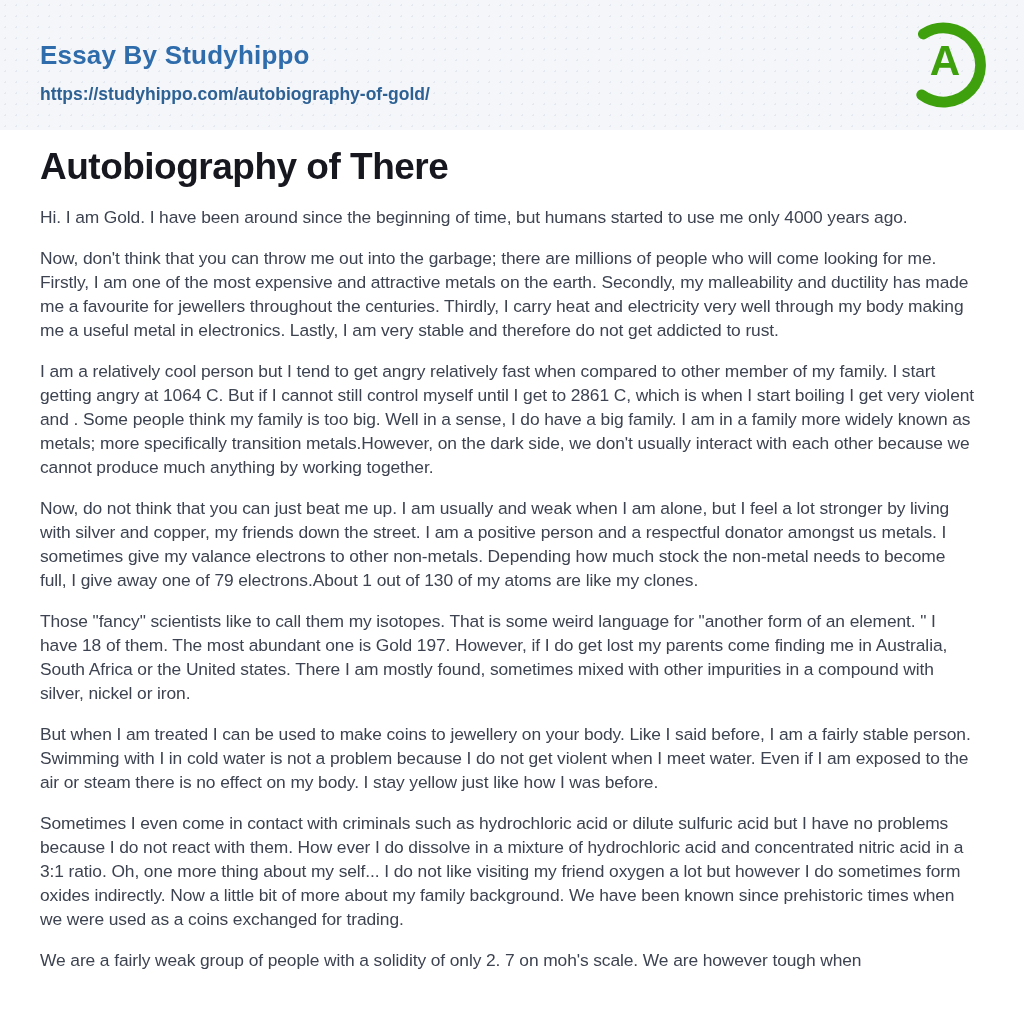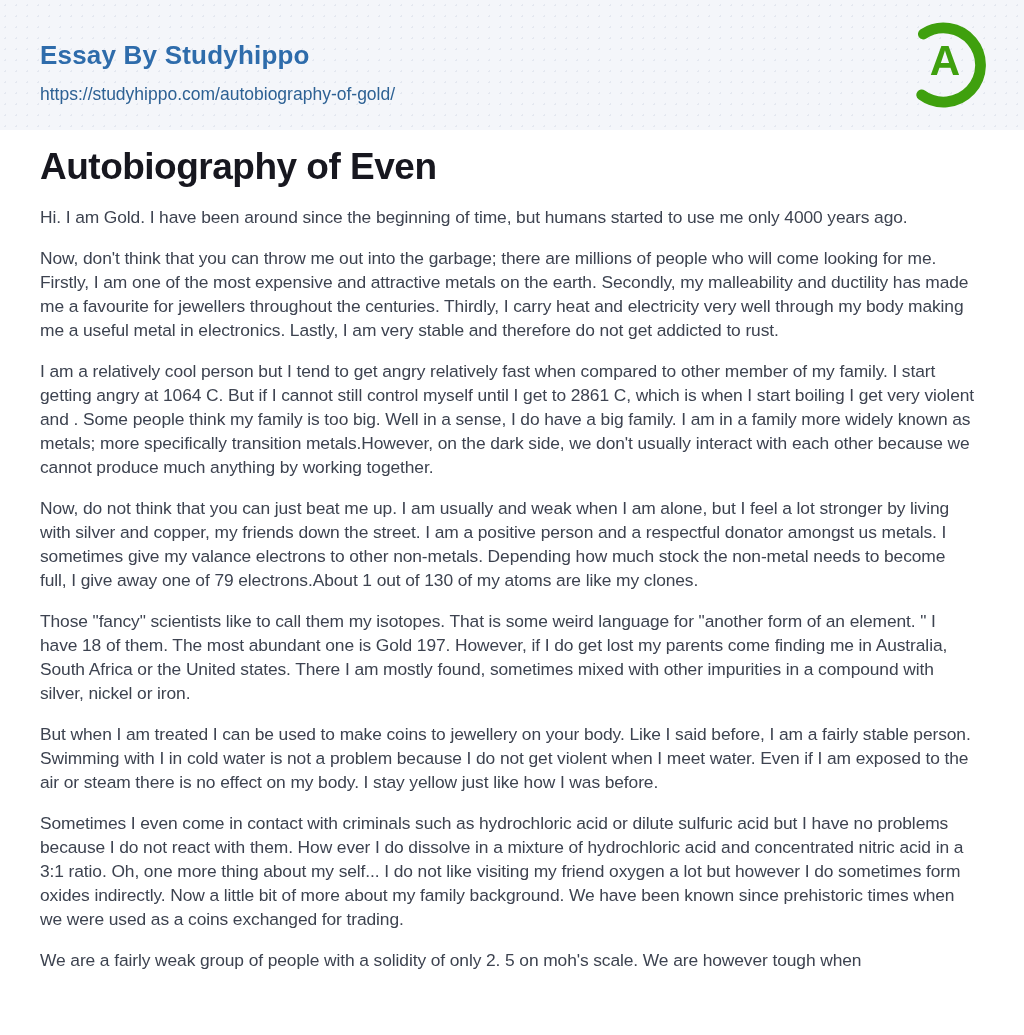--- a/index.html
+++ b/index.html
@@ -31,21 +31,21 @@
     font-size: 26px;
     font-weight: 700;
     letter-spacing: 0.2px;
     color: #2e6cab;
   }
   .site-url {
     position: absolute;
     left: 40px;
     top: 84px;
     font-size: 17.5px;
-    font-weight: 400;
+    font-weight: 700;
     color: #2d6194;
     text-decoration: none;
     cursor: pointer;
   }
   .logo {
     position: absolute;
     top: 22px;
     right: 36px;
     width: 86px;
     height: 86px;
@@ -82,24 +82,24 @@
     <a class="site-url">https://studyhippo.com/autobiography-of-gold/</a>
     <div class="logo">
       <svg viewBox="0 0 100 100" width="86" height="86" aria-hidden="true">
         <path d="M 24.8 14 A 43 43 0 1 1 22.9 84.7" fill="none" stroke="#3fa00e" stroke-width="12.5" stroke-linecap="round"></path>
         <text x="50" y="62" text-anchor="middle" font-family="Liberation Sans, sans-serif" font-size="49" font-weight="bold" fill="#3fa00e">A</text>
       </svg>
     </div>
   </div>
 
   <div class="article">
-    <h1>Autobiography of Even</h1>
+    <h1>Autobiography of There</h1>
     <p>Hi. I am Gold. I have been around since the beginning of time, but humans started to use me only 4000 years ago.</p>
     <p>Now, don't think that you can throw me out into the garbage; there are millions of people who will come looking for me. Firstly, I am one of the most expensive and attractive metals on the earth. Secondly, my malleability and ductility has made me a favourite for jewellers throughout the centuries. Thirdly, I carry heat and electricity very well through my body making me a useful metal in electronics. Lastly, I am very stable and therefore do not get addicted to rust.</p>
     <p>I am a relatively cool person but I tend to get angry relatively fast when compared to other member of my family. I start getting angry at 1064 C. But if I cannot still control myself until I get to 2861 C, which is when I start boiling I get very violent and . Some people think my family is too big. Well in a sense, I do have a big family. I am in a family more widely known as metals; more specifically transition metals.However, on the dark side, we don't usually interact with each other because we cannot produce much anything by working together.</p>
     <p>Now, do not think that you can just beat me up. I am usually and weak when I am alone, but I feel a lot stronger by living with silver and copper, my friends down the street. I am a positive person and a respectful donator amongst us metals. I sometimes give my valance electrons to other non-metals. Depending how much stock the non-metal needs to become full, I give away one of 79 electrons.About 1 out of 130 of my atoms are like my clones.</p>
     <p>Those "fancy" scientists like to call them my isotopes. That is some weird language for "another form of an element. " I have 18 of them. The most abundant one is Gold 197. However, if I do get lost my parents come finding me in Australia, South Africa or the United states. There I am mostly found, sometimes mixed with other impurities in a compound with silver, nickel or iron.</p>
     <p>But when I am treated I can be used to make coins to jewellery on your body. Like I said before, I am a fairly stable person. Swimming with I in cold water is not a problem because I do not get violent when I meet water. Even if I am exposed to the air or steam there is no effect on my body. I stay yellow just like how I was before.</p>
     <p>Sometimes I even come in contact with criminals such as hydrochloric acid or dilute sulfuric acid but I have no problems because I do not react with them. How ever I do dissolve in a mixture of hydrochloric acid and concentrated nitric acid in a 3:1 ratio. Oh, one more thing about my self... I do not like visiting my friend oxygen a lot but however I do sometimes form oxides indirectly. Now a little bit of more about my family background. We have been known since prehistoric times when we were used as a coins exchanged for trading.</p>
-    <p>We are a fairly weak group of people with a solidity of only 2. 5 on moh's scale. We are however tough when</p>
+    <p>We are a fairly weak group of people with a solidity of only 2. 7 on moh's scale. We are however tough when</p>
   </div>
 
 </div>
 
 </body></html>

